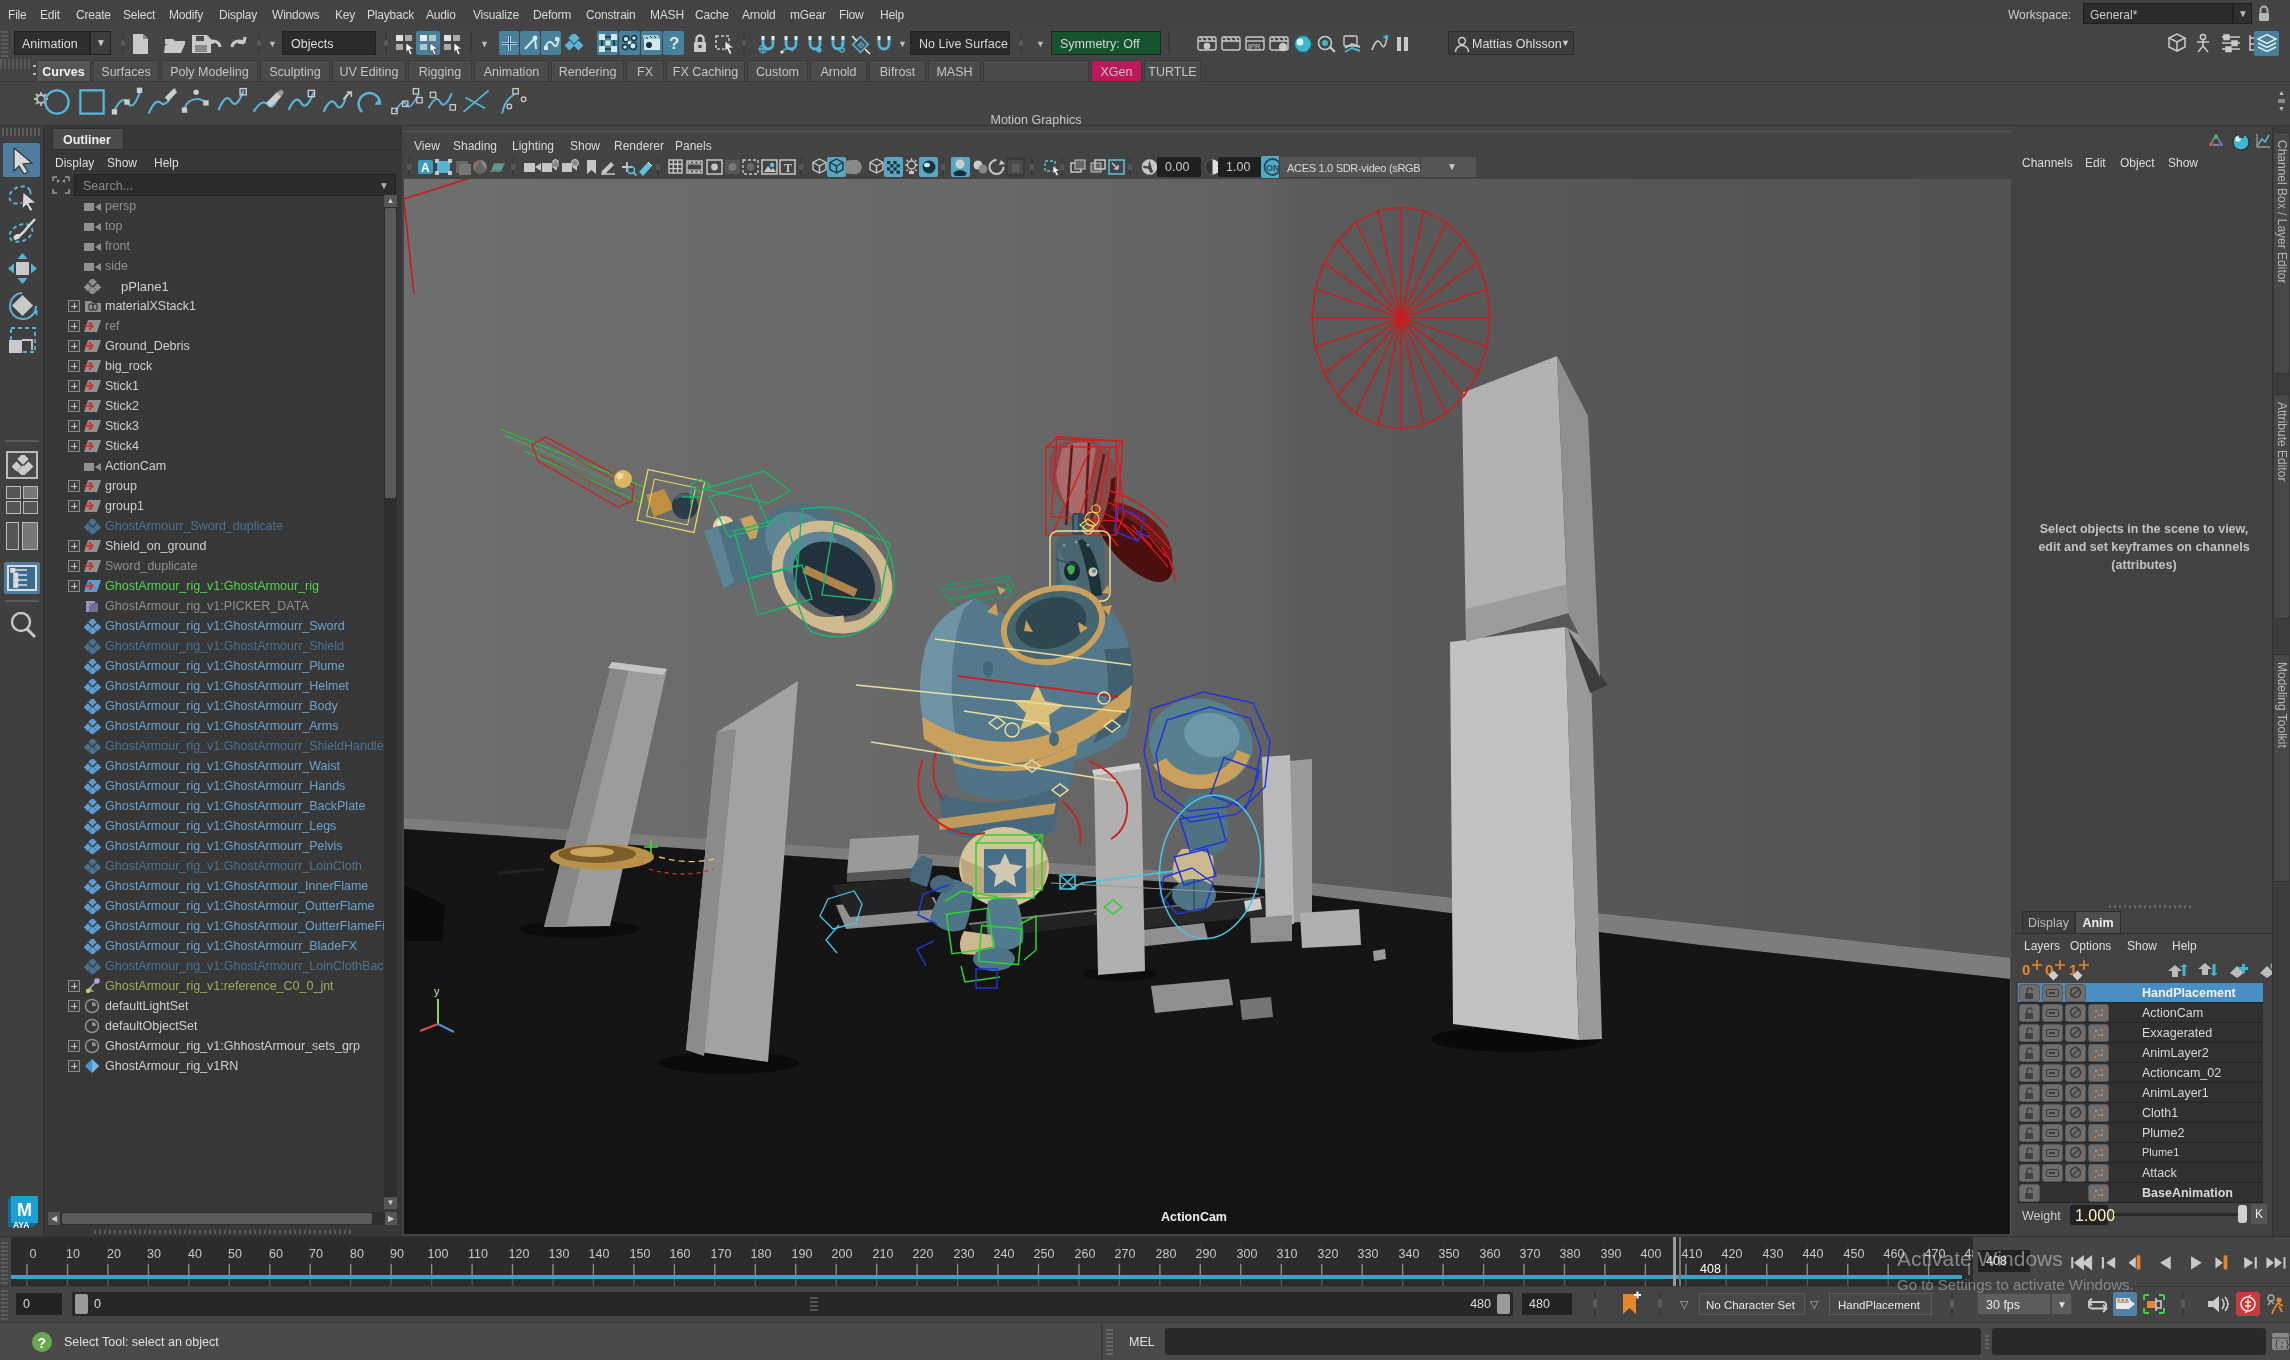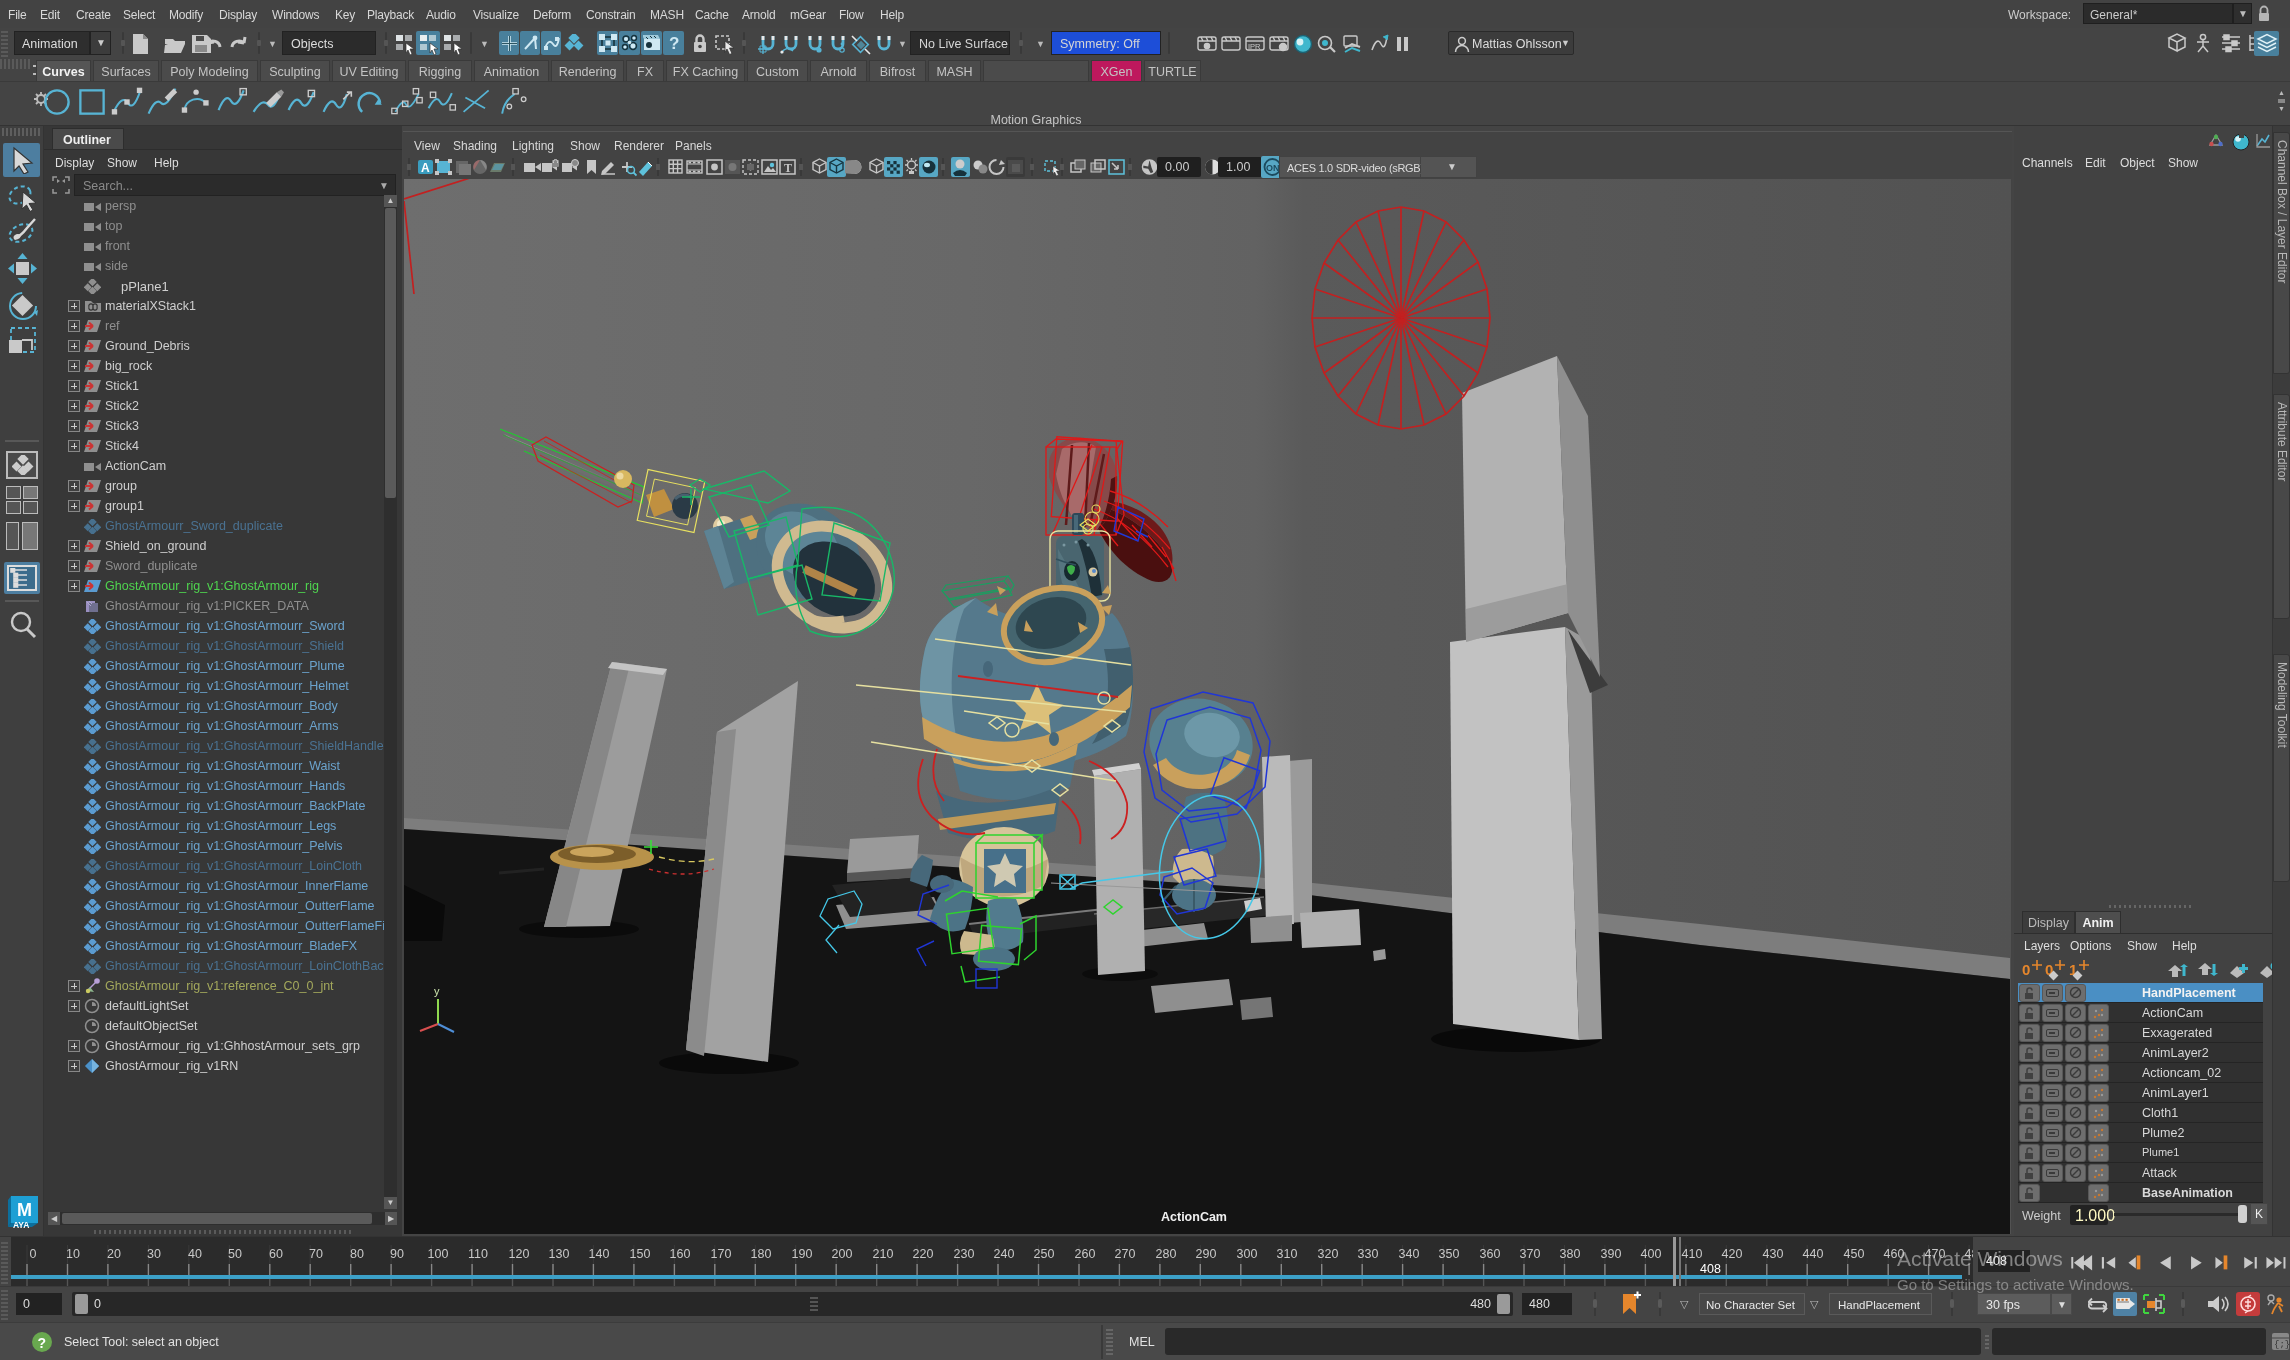--- a/index.html
+++ b/index.html
@@ -207,21 +207,21 @@
       <path d="M7 3 v8 a5 5 0 0 0 10 0 v-8" fill="none" stroke="#57b4d4" stroke-width="2.8"></path>
       <path d="M7 3 v4 m10 -4 v4" stroke="#e8e8e8" stroke-width="2.8"></path>
     </svg>
 <span class="abs" style="left:898px;top:11px;font-size:9px;color:#bbb;">▼</span>
 <div class="abs" style="left:910px;top:3px;width:100px;height:24px;background:#2b2b2b;border:1px solid #222;">
       <span style="position:absolute;left:8px;top:5px;font-size:12.5px;color:#d5d5d5;">No Live Surface</span>
     </div>
 <div class="abs" style="left:1020px;top:4px;width:2px;height:22px;background:#393939;border-radius:1px;"></div>
 <div class="abs" style="left:1019px;top:12px;width:4px;height:6px;background:#555;border-radius:1px;"></div>
 <span class="abs" style="left:1036px;top:11px;font-size:9px;color:#bbb;">▼</span>
-<div class="abs" style="left:1051px;top:3px;width:110px;height:24px;background:#1d4ed8;border:1px solid #222;">
+<div class="abs" style="left:1051px;top:3px;width:110px;height:24px;background:#14532d;border:1px solid #222;">
       <span style="position:absolute;left:8px;top:5px;font-size:12.5px;color:#d5d5d5;">Symmetry: Off</span>
     </div>
 <div class="abs" style="left:1168px;top:4px;width:2px;height:22px;background:#393939;border-radius:1px;"></div>
 <svg class="abs" style="left:1197px;top:5px" width="260" height="22">
 <g fill="none" stroke="#c9c9c9" stroke-width="1.4">
 <g>
           <rect x="1" y="4" width="18" height="13" rx="2"></rect>
           <path d="M1 8 h18 M4 4 l2 4 M9 4 l2 4 M14 4 l2 4"></path>
           <circle cx="10" cy="13" r="2.6" fill="#c9c9c9"></circle>
         </g>
@@ -1425,20 +1425,21 @@
       </g>
 <g transform="translate(48,0)">
         <path d="M1 13 L6 6 L9 9 L13 2" fill="none" stroke="#57b4d4" stroke-width="1.6"></path>
         <path d="M1 1 v13 h13" stroke="#999" stroke-width="1.3" fill="none"></path>
       </g>
 </svg>
 <span class="abs" style="left:8px;top:30px;font-size:12px;color:#ddd;">Channels</span>
 <span class="abs" style="left:71px;top:30px;font-size:12px;color:#ddd;">Edit</span>
 <span class="abs" style="left:106px;top:30px;font-size:12px;color:#ddd;">Object</span>
 <span class="abs" style="left:154px;top:30px;font-size:12px;color:#ddd;">Show</span>
+<div class="abs" style="left:0px;top:395px;width:260px;text-align:center;font-size:12.5px;font-weight:bold;color:#c2c2c2;line-height:1.42;">Select objects in the scene to view,<br>edit and set keyframes on channels<br>(attributes)</div>
 <div class="abs" style="left:95px;top:779px;width:82px;height:3px;background:repeating-linear-gradient(90deg,#666 0 2px,#424242 2px 5px);"></div>
 <div class="abs" style="left:8px;top:785px;width:53px;height:22px;background:#3c3c3c;border:1px solid #2e2e2e;border-bottom:none;">
       <span style="position:absolute;left:50%;transform:translateX(-50%);top:4px;font-size:12.5px;color:#bbb;">Display</span>
     </div>
 <div class="abs" style="left:61px;top:785px;width:46px;height:22px;background:#4e4e4e;border:1px solid #2e2e2e;border-bottom:none;">
       <span style="position:absolute;left:50%;transform:translateX(-50%);top:4px;font-size:12.5px;font-weight:bold;color:#f0f0f0;">Anim</span>
     </div>
 <div class="abs" style="left:0;top:807px;width:276px;height:1px;background:#2e2e2e;"></div>
 <span class="abs" style="left:10px;top:813px;font-size:12px;color:#ddd;">Layers</span>
 <span class="abs" style="left:56px;top:813px;font-size:12px;color:#ddd;">Options</span>

